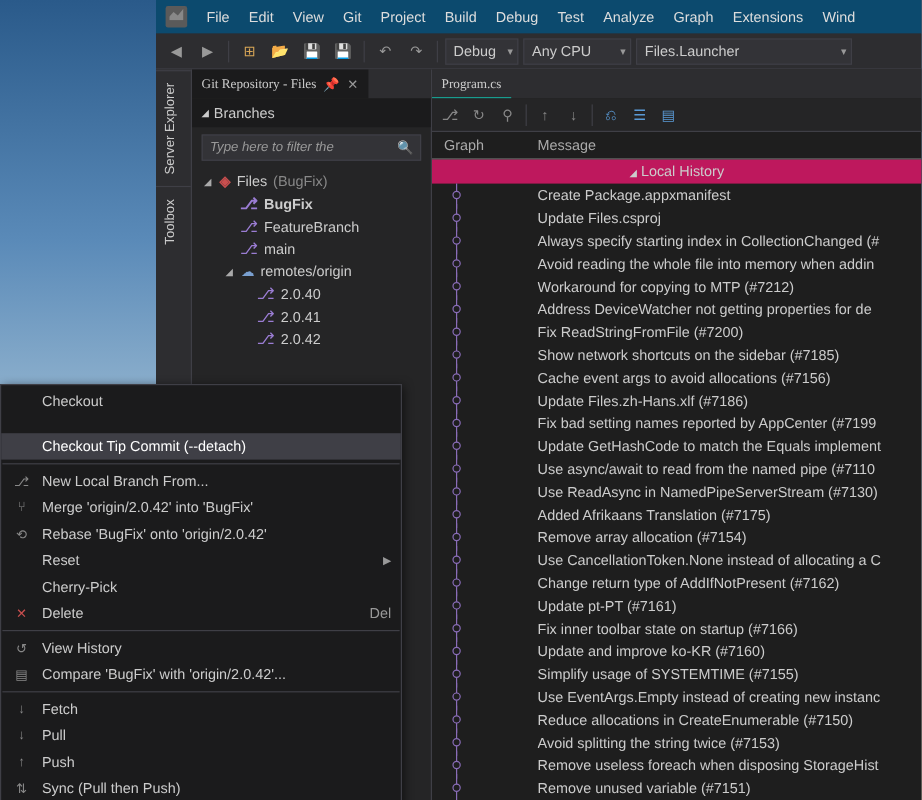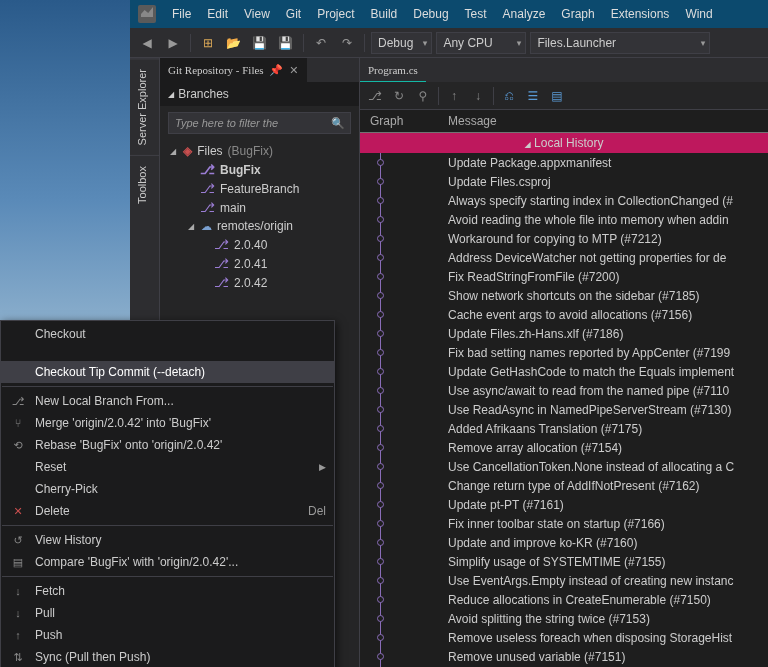--- a/index.html
+++ b/index.html
@@ -448,21 +448,21 @@
       <div class="local-history">
         <span style="font-size:8px">◢</span>
         <span>Local History</span>
       </div>
       <div class="commits" id="commit-list">
           <div class="commit-row">
             <div class="graph-col">
               <div class="graph-line"></div>
               <div class="graph-dot"></div>
             </div>
-            <div class="msg-col">Update Package.appxmanifest</div>
+            <div class="msg-col">Create Package.appxmanifest</div>
           </div>
           <div class="commit-row">
             <div class="graph-col">
               <div class="graph-line"></div>
               <div class="graph-dot"></div>
             </div>
             <div class="msg-col">Update Files.csproj</div>
           </div>
           <div class="commit-row">
             <div class="graph-col">

